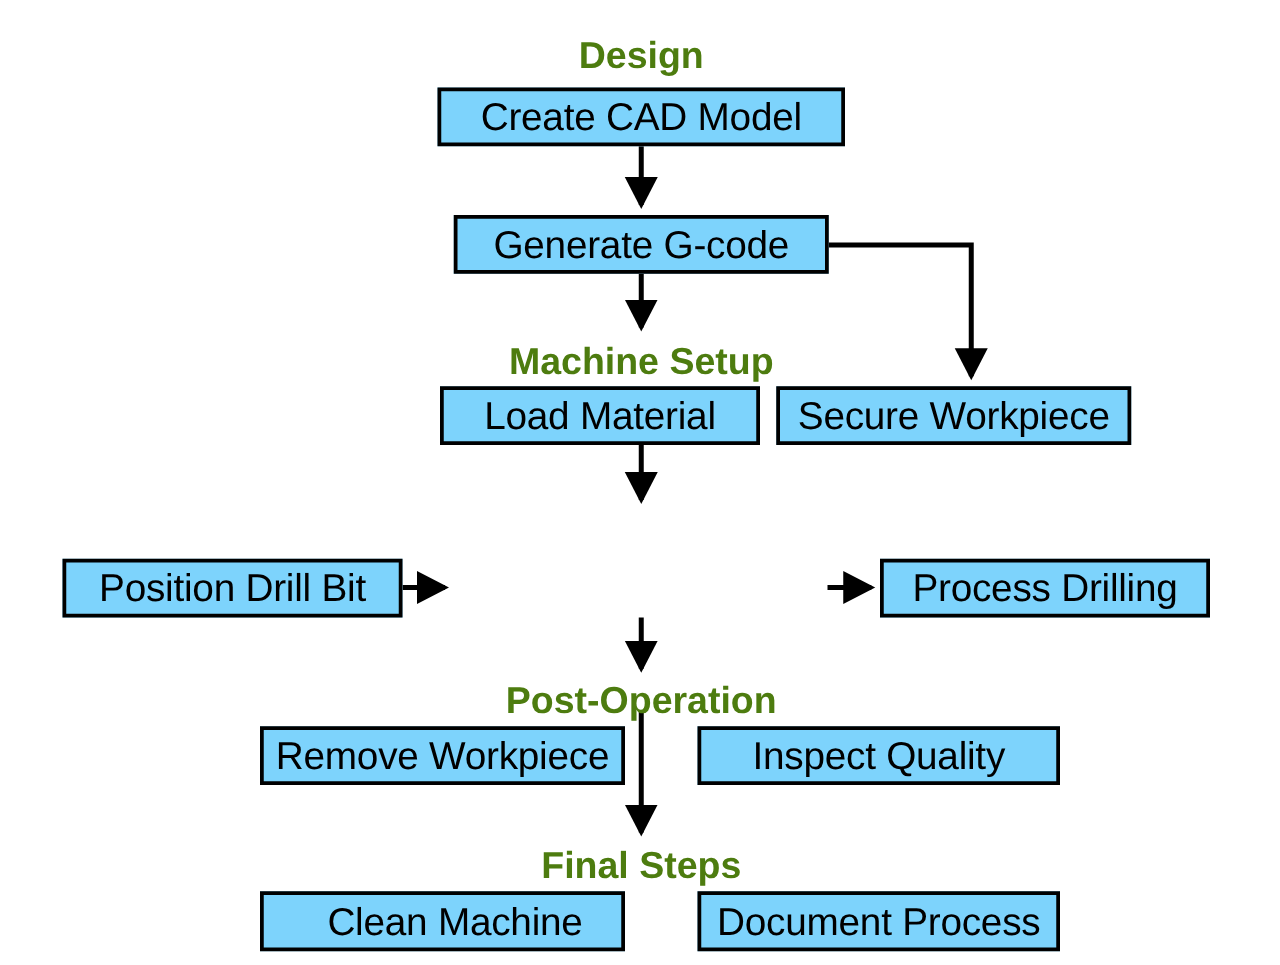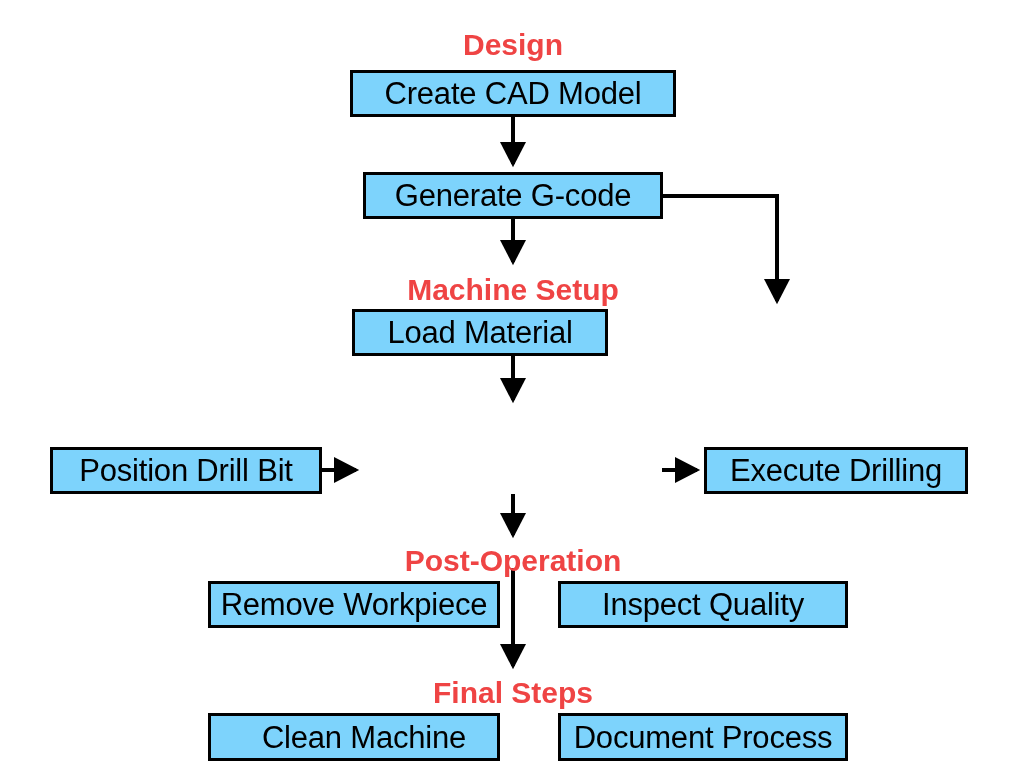--- a/index.html
+++ b/index.html
@@ -37,21 +37,21 @@
     font-family: "Liberation Sans", sans-serif;
     font-weight: 400;
     font-size: 31px;
     line-height: 1;
     letter-spacing: -0.2px;
     white-space: nowrap;
     z-index: 2;
   }
   .section-label {
     position: absolute;
-    color: #ef4444;
+    color: #4d7c0f;
     font-family: "Liberation Sans", sans-serif;
     font-weight: bold;
     font-size: 30px;
     line-height: 1;
     white-space: nowrap;
     text-align: center;
     transform: translateX(-50%);
     z-index: 3;
   }
 </style>
@@ -104,25 +104,26 @@
   <div class="section-label" style="left:513px; top:275px;">Machine Setup</div>
   <div class="section-label" style="left:513px; top:546px;">Post-Operation</div>
   <div class="section-label" style="left:513px; top:678px;">Final Steps</div>
 
   <div class="node" style="left:350px; top:70px; width:326px; height:47px;">Create CAD Model</div>
 
   <div class="node" style="left:363px; top:172px; width:300px; height:47px;text-align:right;">Generate G-code</div>
 
   <div class="node" style="left:352px; top:309px; width:256px; height:47px;">Load Material</div>
 
+  <div class="node" style="left:621px; top:309px; width:284px; height:47px;">Secure Workpiece</div>
 
   <div class="node" style="left:50px; top:447px; width:272px; height:47px;">Position Drill Bit</div>
 
 
-  <div class="node" style="left:704px; top:447px; width:264px; height:47px;">Execute Drilling</div>
+  <div class="node" style="left:704px; top:447px; width:264px; height:47px;">Process Drilling</div>
 
   <div class="node" style="left:208px; top:581px; width:292px; height:47px;">Remove Workpiece</div>
 
   <div class="node" style="left:558px; top:581px; width:290px; height:47px;">Inspect Quality</div>
 
   <div class="node" style="left:208px; top:713px; width:292px; height:48px;padding-left:20px;">Clean Machine</div>
 
   <div class="node" style="left:558px; top:713px; width:290px; height:48px;">Document Process</div>
 
 </div>

